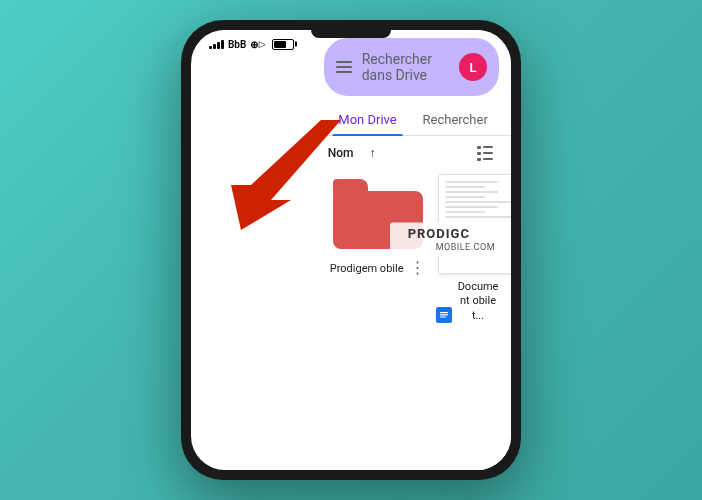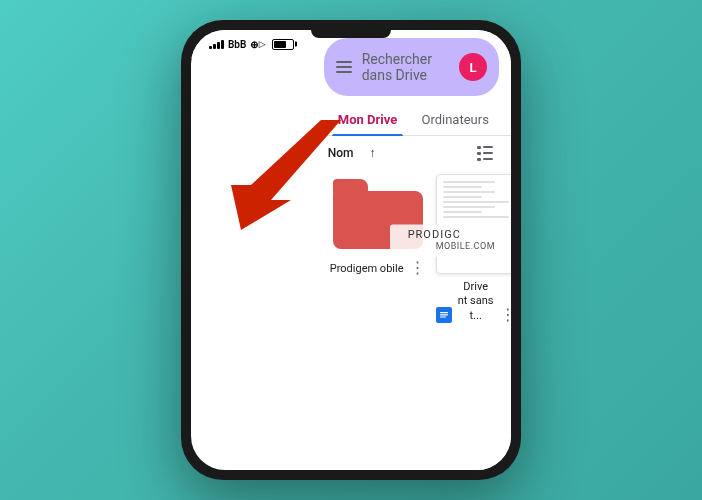--- a/index.html
+++ b/index.html
@@ -180,22 +180,22 @@
       flex: 1;
       text-align: center;
       padding: 8px 0;
       font-size: 13px;
       color: #5f6368;
       cursor: pointer;
       position: relative;
     }
 
     .tab.active {
-      color: #be185d;
-      font-weight: 700;
+      color: #6d28d9;
+      font-weight: 400;
     }
 
     .tab.active::after {
       content: '';
       position: absolute;
       bottom: -1px;
       left: 10%;
       right: 10%;
       height: 2px;
       background: #1a73e8;
@@ -258,22 +258,22 @@
       pointer-events: none;
     }
 
     .watermark-inner {
       background: rgba(255,255,255,0.85);
       padding: 4px 6px;
       border-radius: 3px;
     }
 
     .watermark-top {
-      font-size: 11px;
-      font-weight: 400;
+      font-size: 13px;
+      font-weight: 700;
       color: #333;
       letter-spacing: 1px;
       line-height: 1.2;
       padding-left: 12px;
     }
 
     .watermark-bottom {
       font-size: 9px;
       color: #555;
       letter-spacing: 0.5px;
@@ -446,21 +446,21 @@
         <div class="avatar">
           <span>L</span>
         </div>
       </div>
 
       <div class="tabs">
         <div class="tab active">
           <span>Mon Drive</span>
         </div>
         <div class="tab">
-          <span>Ordinateurs</span>
+          <span>Rechercher</span>
         </div>
       </div>
 
       <div class="sort-row">
         <div class="sort-label">
           <span>Nom</span>
           <span>↑</span>
         </div>
         <div class="list-icon">
           <div class="list-icon-line">
@@ -505,21 +505,21 @@
             <div class="doc-line"></div>
           </div>
           <div class="file-label-row">
             <div class="doc-type-icon">
               <svg viewBox="0 0 10 10" fill="white" xmlns="http://www.w3.org/2000/svg">
                 <rect x="1" y="2" width="8" height="1.2" rx="0.4"></rect>
                 <rect x="1" y="4.2" width="8" height="1.2" rx="0.4"></rect>
                 <rect x="1" y="6.4" width="6" height="1.2" rx="0.4"></rect>
               </svg>
             </div>
-            <span class="file-name">Drive nt sans t...</span>
+            <span class="file-name">Docume nt obile t...</span>
             <span class="more-icon">⋮</span>
           </div>
         </div>
 
       </div>
 
     </div>
   </div>
 
   <div class="arrow-overlay">

